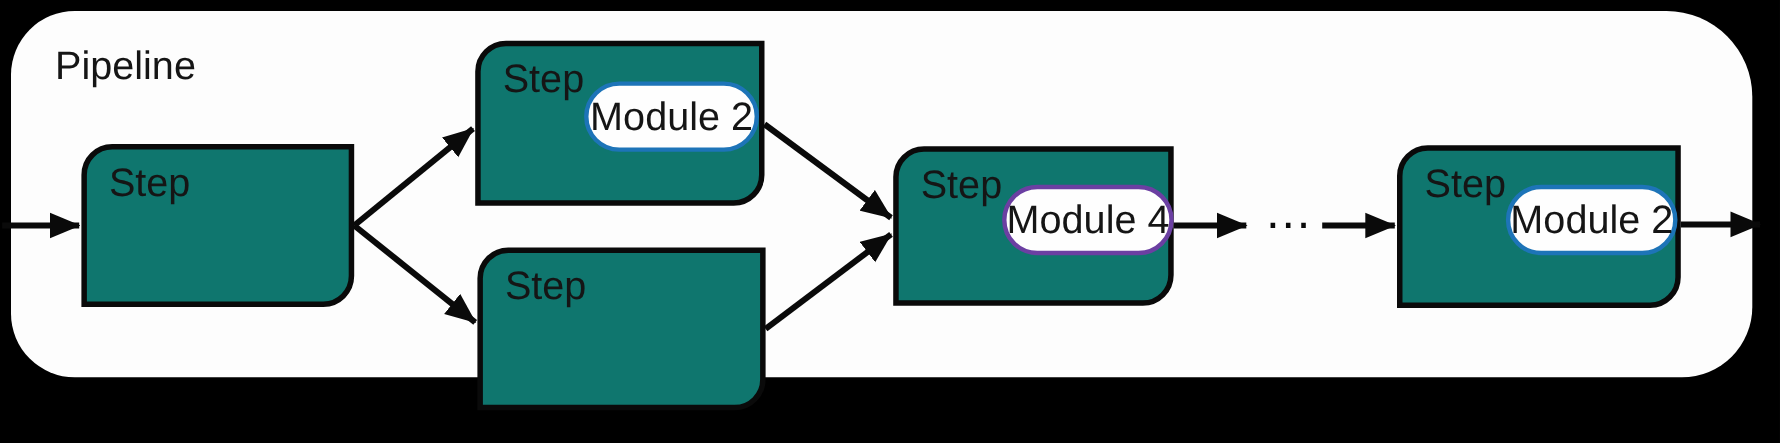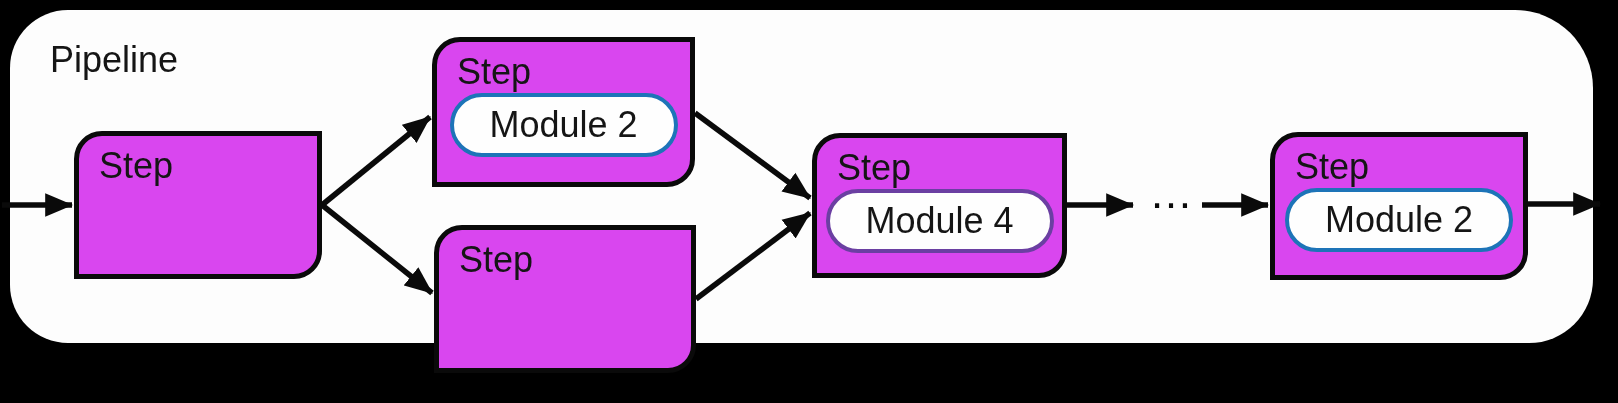--- a/index.html
+++ b/index.html
@@ -39,26 +39,26 @@
     top: 0;
     width: 1618px;
     height: 403px;
   }
   .arrows line {
     stroke: #0a0a0a;
     stroke-width: 5.5;
   }
   .step {
     position: absolute;
-    background: #d946ef;
+    background: #0f766e;
     border: 5px solid #0a0a0a;
     border-radius: 28px 0 28px 0;
     box-sizing: border-box;
     display: flex;
-    flex-direction: column;
+    flex-direction: row;
   }
   .step-label {
     font-size: 36px;
     line-height: 42px;
     margin: 9px 0 0 20px;
   }
   .pill {
     align-self: center;
     width: 228px;
     height: 64px;

